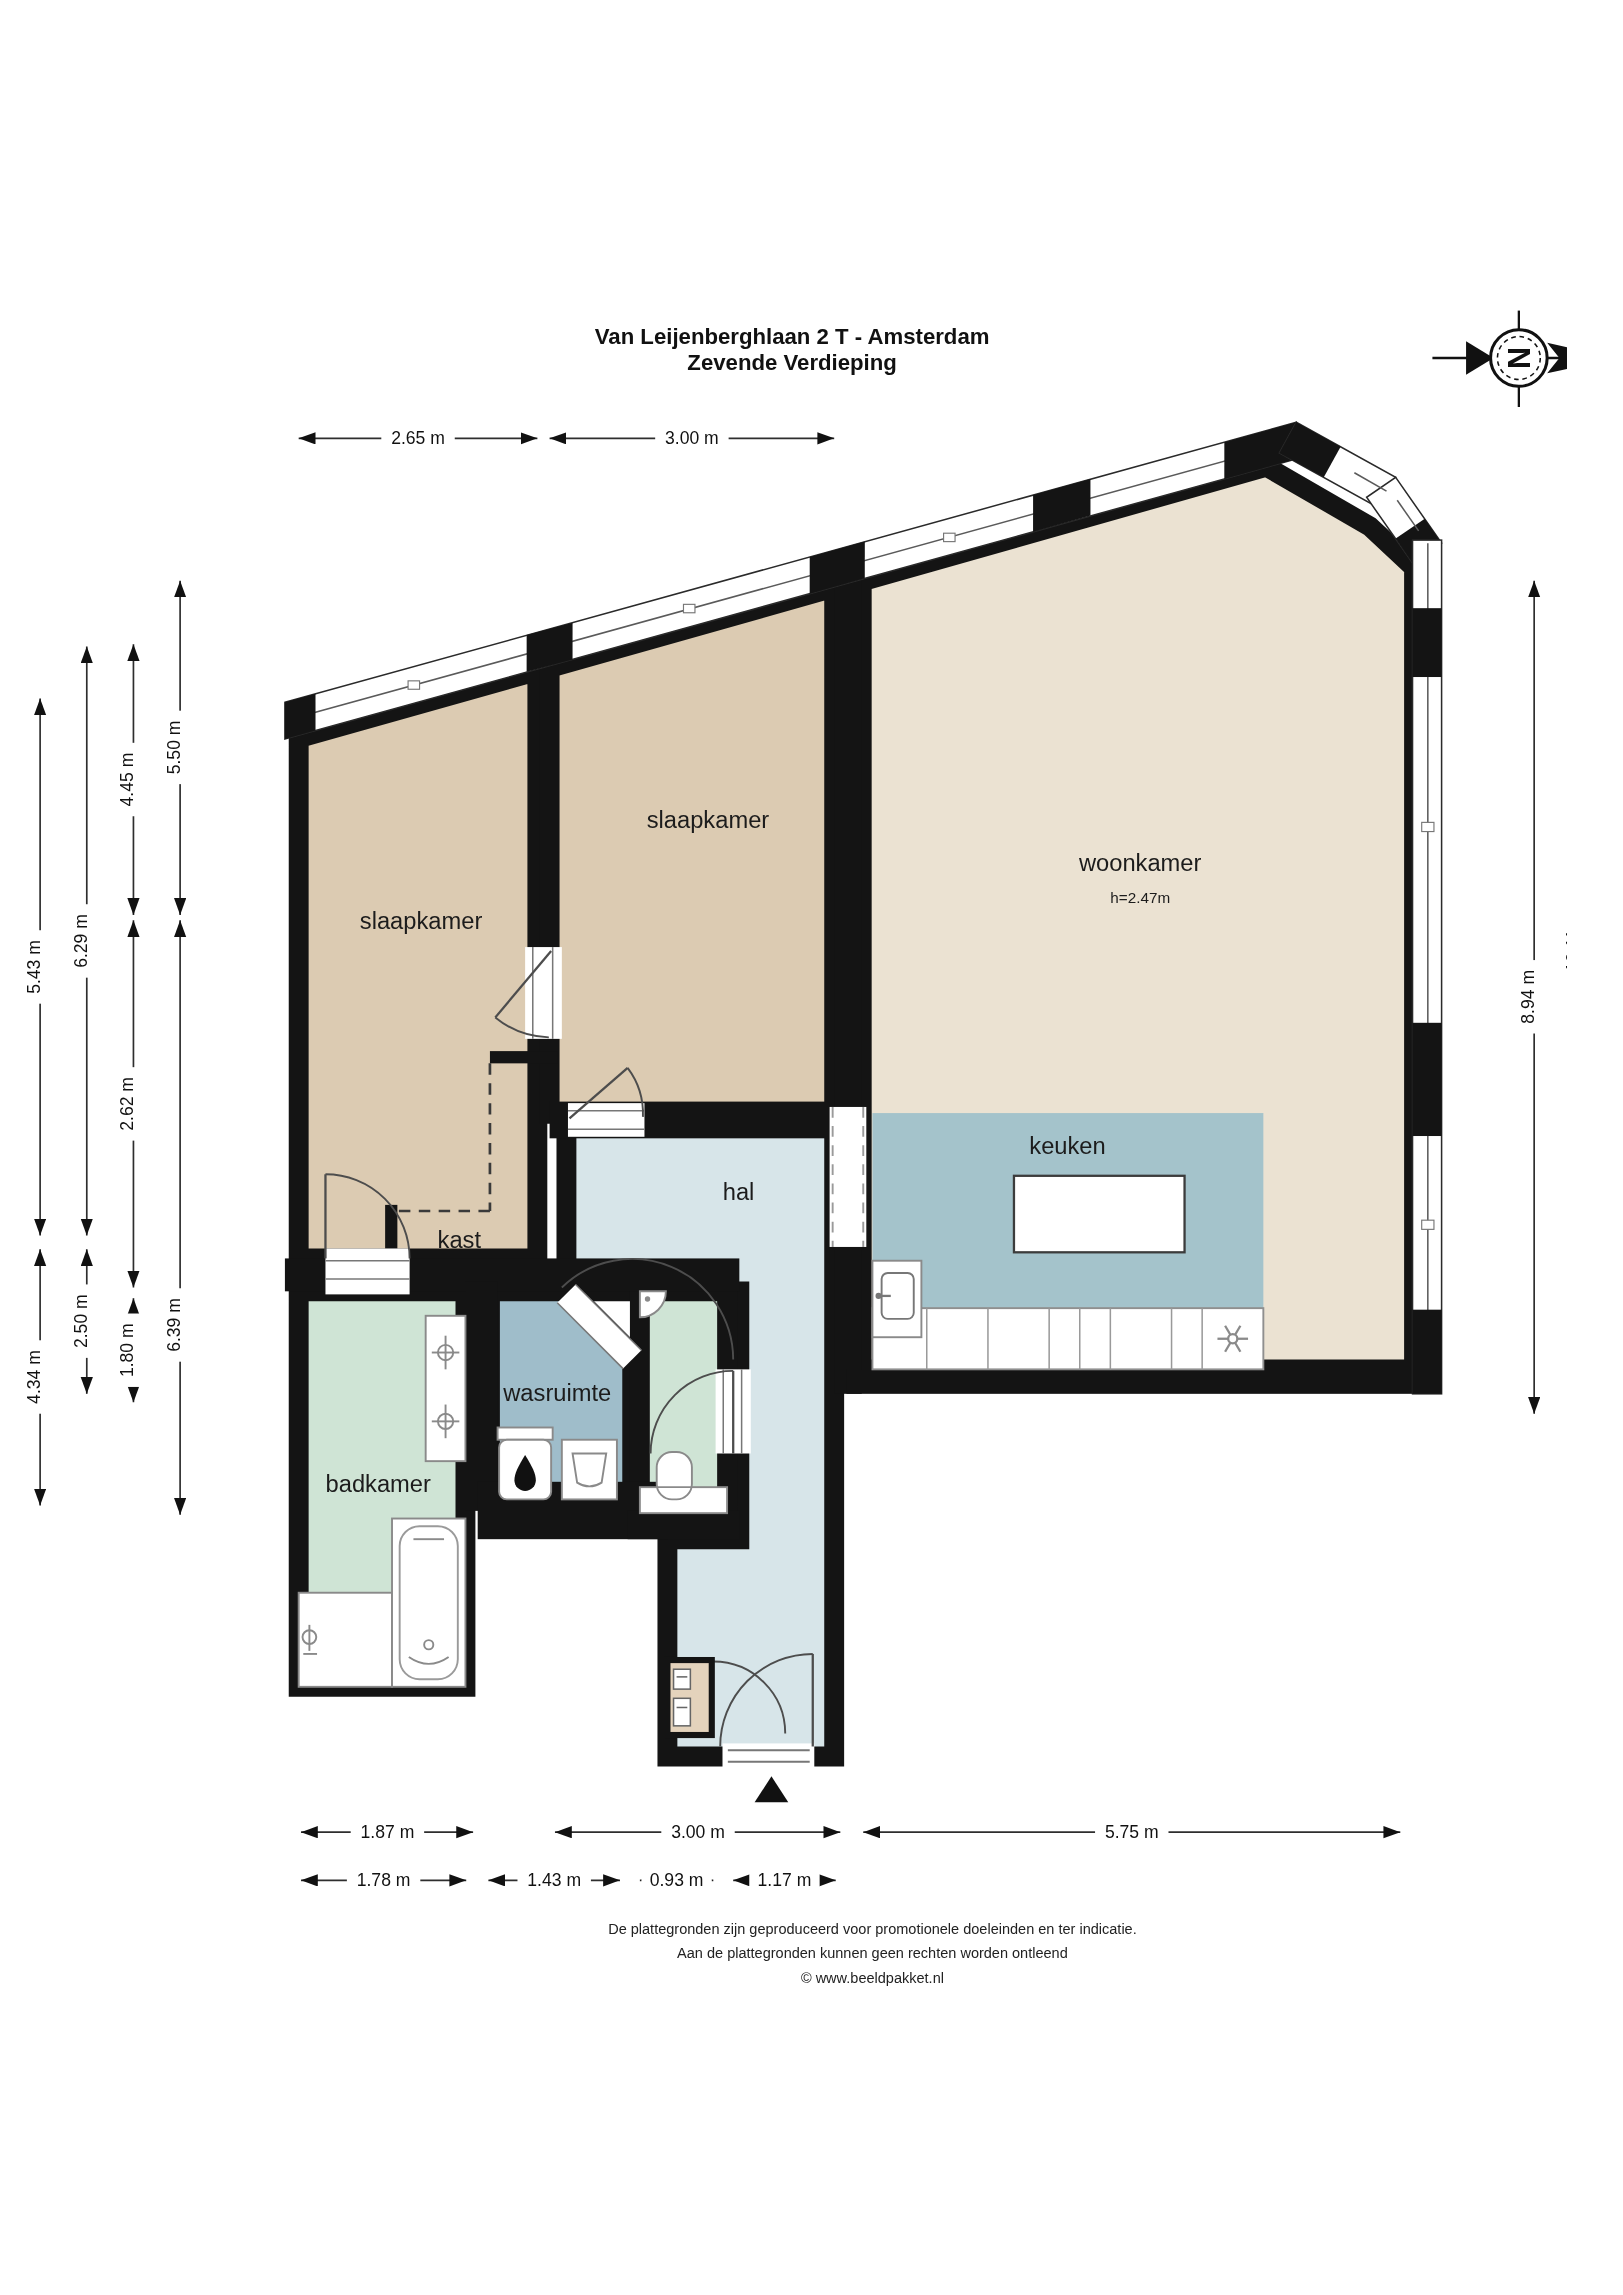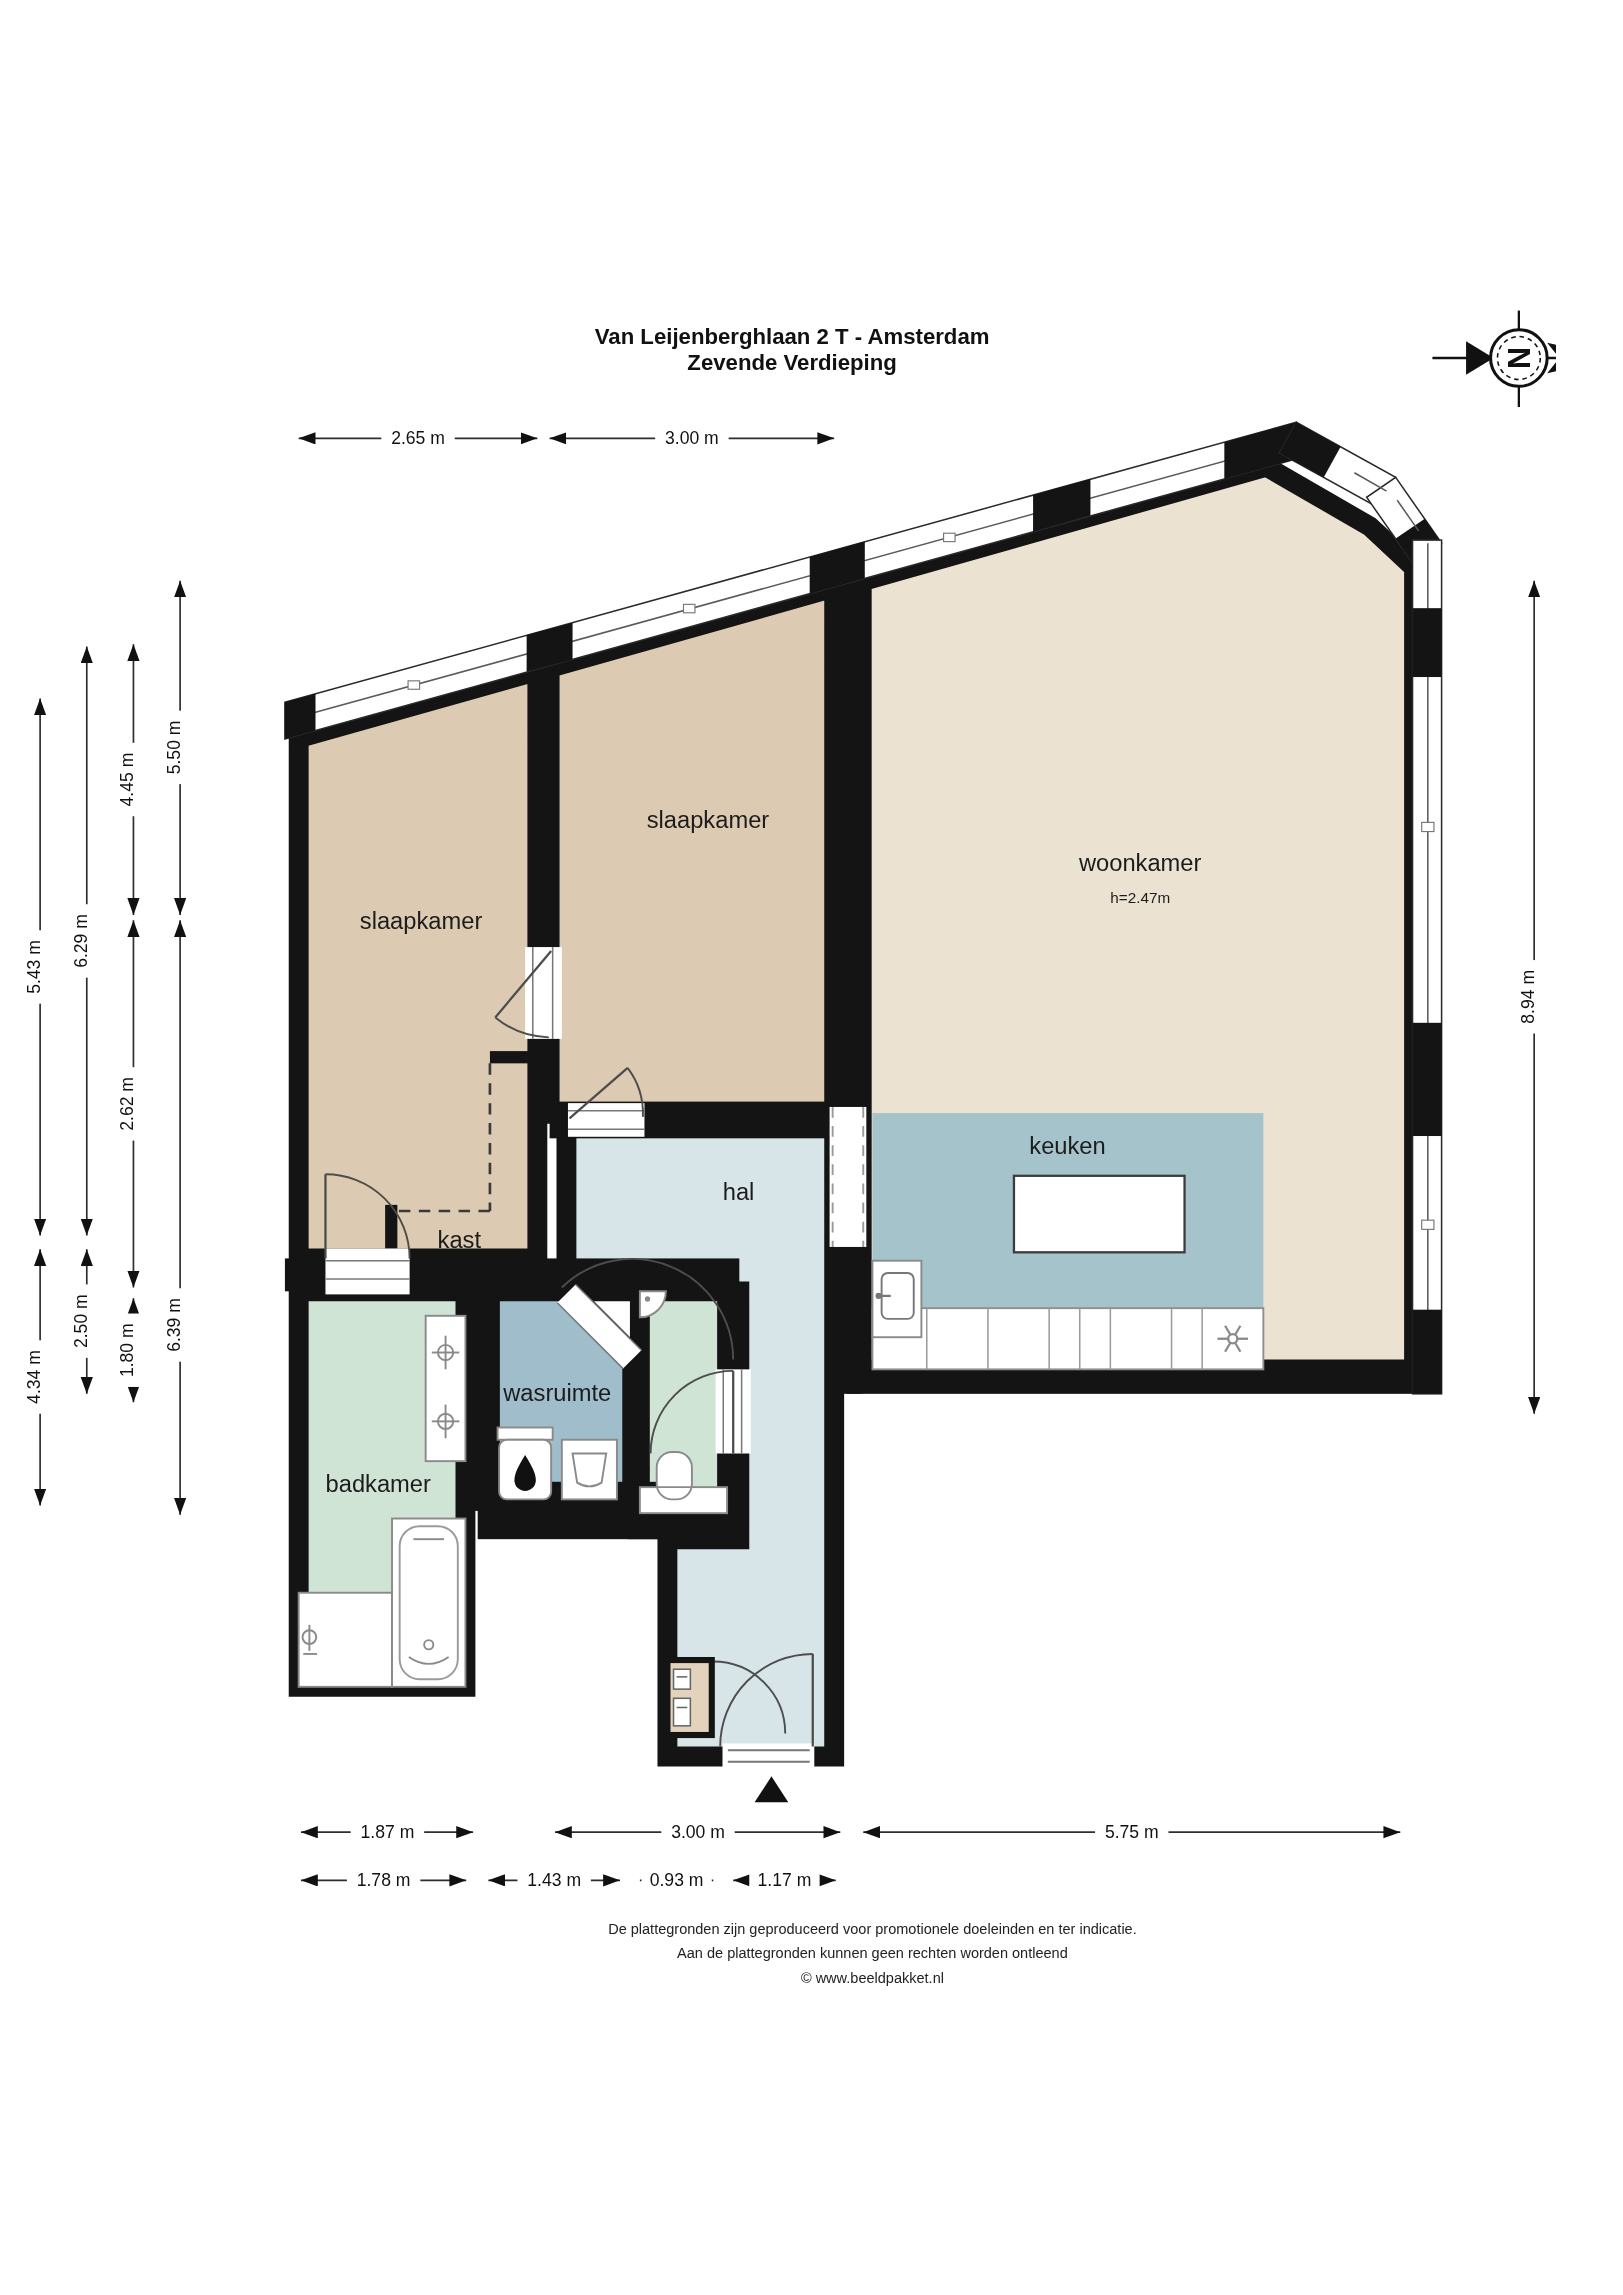--- a/index.html
+++ b/index.html
@@ -1,17 +1,17 @@
 <!DOCTYPE html>
 <html style="font-size:12.2px"><head>
 <meta charset="utf-8">
 <style>
   html,body{margin:0;padding:0;background:#fff;}
   #page{position:relative;width:1556px;height:2295px;background:#fff;overflow:hidden;
-        font-family:"Liberation Sans",sans-serif;}
+        font-family:"Liberation Sans",sans-serif;padding-left:11px;}
   svg{position:absolute;left:0;top:0;}
   .wall{fill:#141414;}
   .roomstroke{stroke:#141414;stroke-width:26;stroke-linejoin:miter;}
   .dl{stroke:#2e2e2e;stroke-width:2.2;}
   .dimtxt{font-family:"Liberation Sans",sans-serif;font-size:23px;fill:#111;}
   .lblbg{fill:#ffffff;}
   .roomlbl{font-family:"Liberation Sans",sans-serif;font-size:31px;fill:#1c1c1c;}
   .smalllbl{font-family:"Liberation Sans",sans-serif;font-size:20px;fill:#1c1c1c;}
   .title{font-family:"Liberation Sans",sans-serif;font-size:29px;font-weight:bold;fill:#111;}
   .foot{font-family:"Liberation Sans",sans-serif;font-size:19px;fill:#222;}

